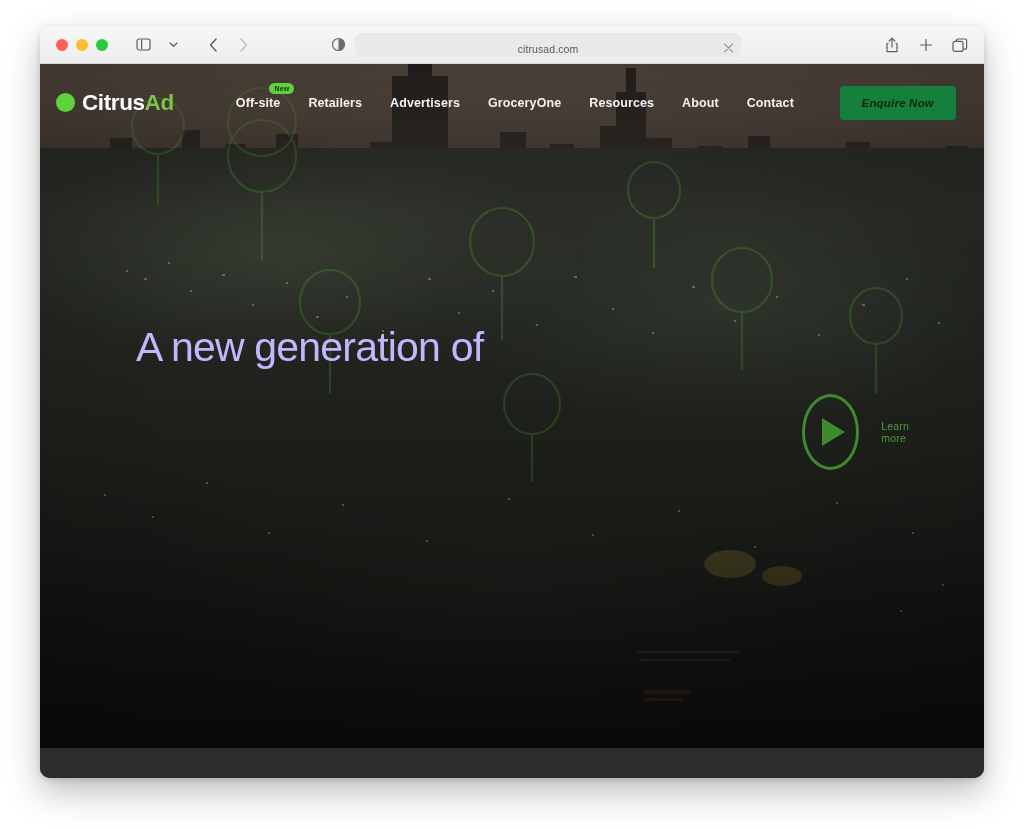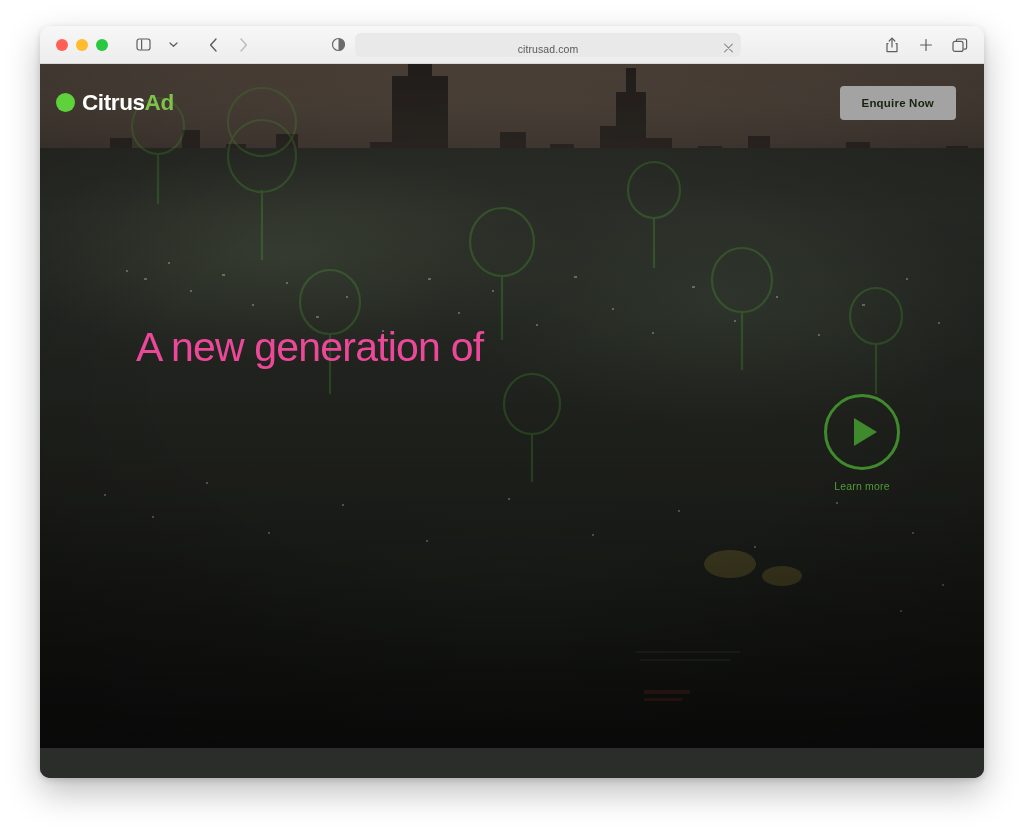--- a/index.html
+++ b/index.html
@@ -103,38 +103,39 @@
     position:relative; color:#f3f3f3; font-size:12.5px; font-weight:bold;
     text-decoration:none; padding:0 14px; letter-spacing:.1px; white-space:nowrap;
   }
   .badge{
     position:absolute; top:-13px; right:0px;
     background:#5ed13c; color:#1e3112; font-size:7px; font-weight:bold;
     padding:2px 5px 2px 5px; border-radius:9px; line-height:1; letter-spacing:.2px;
   }
   .cta{
     margin-left:auto;
-    background:#a3a3a3; color:#17240d; border:none;
+    background:#15803d; color:#17240d; border:none;
     font-size:11.5px; font-weight:bold; letter-spacing:.2px;
     padding:0 22px; height:34px; border-radius:4px; cursor:pointer;
     font-family:"Liberation Sans", sans-serif;
+    font-style:italic;
   }
 
   
   .headline{
     position:absolute; left:96px; top:256px; z-index:5;
     font-size:41px; line-height:1.32; font-weight:normal; letter-spacing:-.8px;
   }
-  .headline .l1, .headline .l2{ color:#ec4899; display:block; }
+  .headline .l1, .headline .l2{ color:#c4b5fd; display:block; }
   .headline .l3{ color:#5ed13c; display:block; }
 
   
   .playwrap{
     position:absolute; left:762px; top:330px; z-index:5;
-    width:120px; display:flex; flex-direction:column; align-items:center; gap:10px;
+    width:120px; display:flex; flex-direction:row; align-items:center; gap:22px;
     cursor:pointer;
   }
   .playcircle{
     width:76px; height:76px; border-radius:50%;
     border:3px solid #3f8a2c; display:flex; align-items:center; justify-content:center;
   }
   .tri{
     width:0; height:0; margin-left:6px;
     border-left:23px solid #3f8a2c;
     border-top:14px solid transparent;
@@ -312,20 +313,32 @@
         </svg>
 
         <div class="vignette"></div>
 
         <div class="nav">
           <div class="logo">
             <span class="logo-dot"></span>
             <span class="logo-txt"><span class="w">Citrus</span><span class="g">Ad</span></span>
           </div>
 
+          <div class="menu">
+            <a href="#">
+              <span>Off-site</span>
+              <span class="badge">New</span>
+            </a>
+            <a href="#"><span>Retailers</span></a>
+            <a href="#"><span>Advertisers</span></a>
+            <a href="#"><span>GroceryOne</span></a>
+            <a href="#"><span>Resources</span></a>
+            <a href="#"><span>About</span></a>
+            <a href="#"><span>Contact</span></a>
+          </div>
 
           <button class="cta">Enquire Now</button>
         </div>
 
         <h1 class="headline">
           <span class="l1">A new generation of</span>
         </h1>
 
         <div class="playwrap">
           <div class="playcircle">

